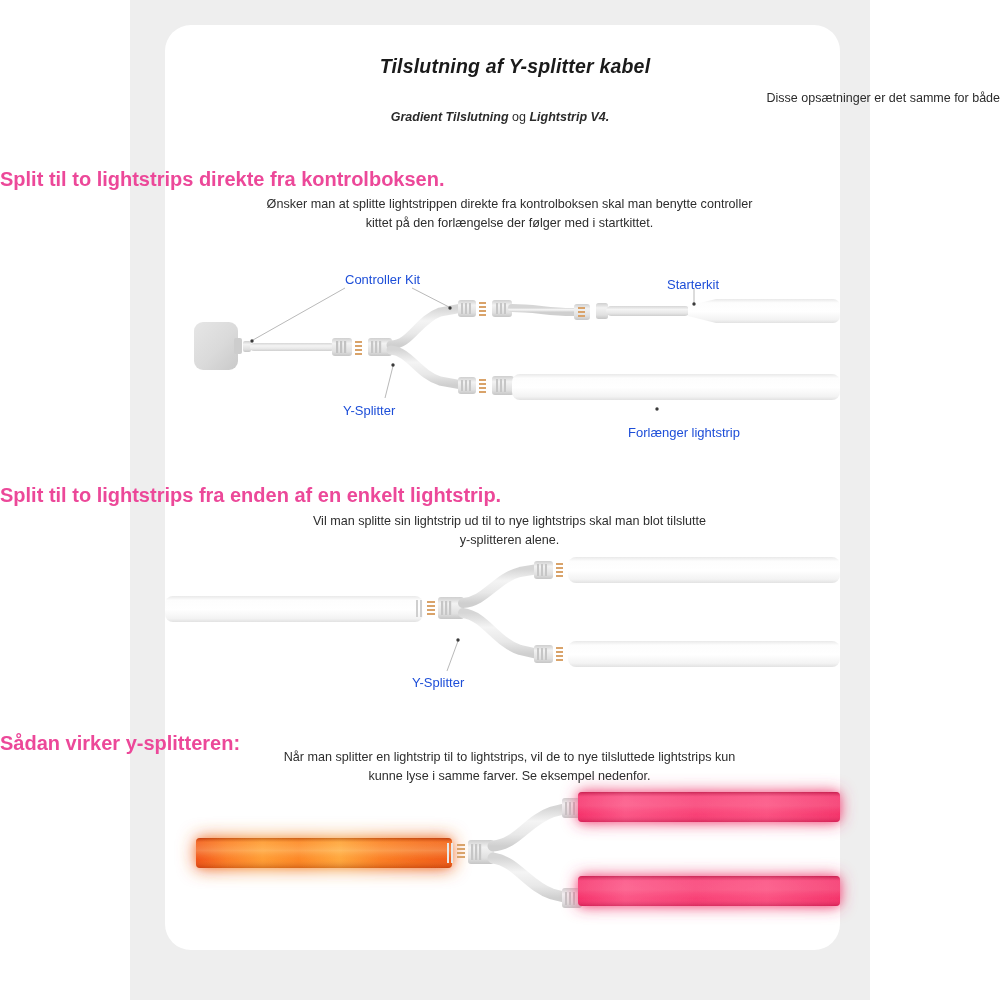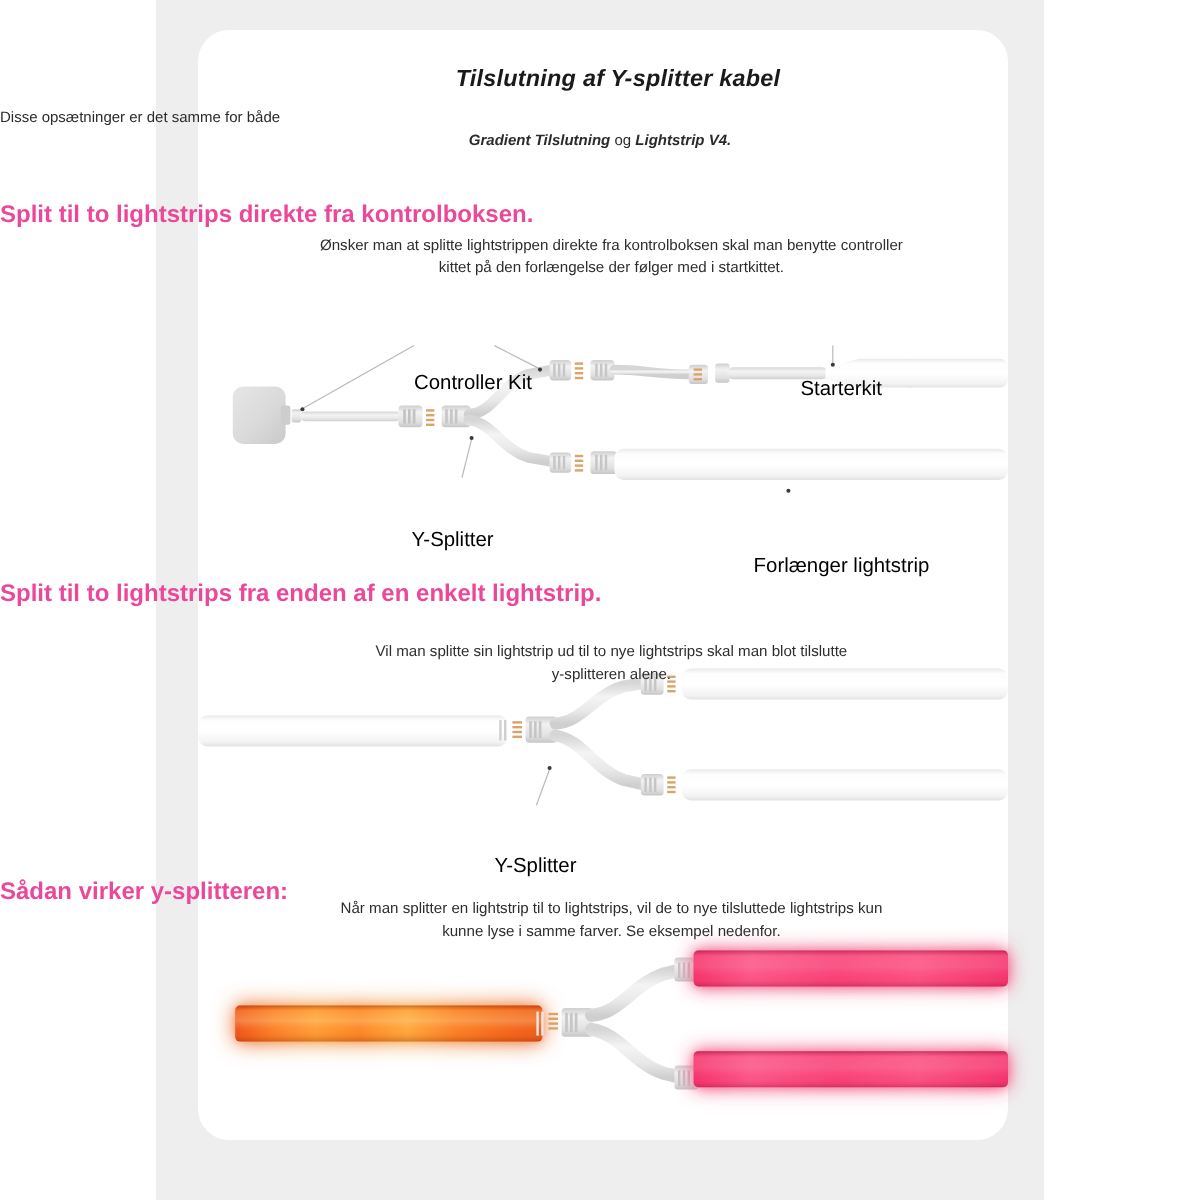--- a/index.html
+++ b/index.html
@@ -51,21 +51,21 @@
     font-weight: bold;
     font-style: italic;
     color: #1a1a1a;
     letter-spacing: .2px;
     padding-left: 30px;
   }
   .doc-sub1 {
     position: absolute;
     left: 0; right: 0;
     top: 91px;
-    text-align: left;
+    text-align: right;
     font-size: 12.5px;
     color: #2b2b2b;
   }
   .doc-sub2 {
     position: absolute;
     left: 0; right: 0;
     top: 110px;
     text-align: center;
     font-size: 12.5px;
     color: #2b2b2b;
@@ -85,24 +85,23 @@
     left: 0; right: 0;
     text-align: center;
     font-size: 12.6px;
     line-height: 19px;
     color: #2d2d2d;
     padding-left: 19px;
   }
 
   .callout {
     position: absolute;
-    font-size: 17px;
-    color: #000000;
+    font-size: 13px;
+    color: #1d4ed8;
     white-space: nowrap;
-    margin-top: 37px;
   }
 
   
   .diagram {
     position: absolute;
     left: 0;
     top: 0;
     width: 1000px;
     height: 1000px;
     pointer-events: none;
@@ -406,21 +405,21 @@
     <div>Ønsker man at splitte lightstrippen direkte fra kontrolboksen skal man benytte controller</div>
     <div>kittet på den forlængelse der følger med i startkittet.</div>
   </div>
 
   <div class="callout" style="left:345px; top:272px;">Controller Kit</div>
   <div class="callout" style="left:667px; top:277px;text-align:center;">Starterkit</div>
   <div class="callout" style="left:343px; top:403px;">Y-Splitter</div>
   <div class="callout" style="left:628px; top:425px;">Forlænger lightstrip</div>
 
   <div class="sec-head" style="top:484px;">Split til to lightstrips fra enden af en enkelt lightstrip.</div>
-  <div class="sec-body" style="top:534px;">
+  <div class="sec-body" style="top:512px;">
     <div>Vil man splitte sin lightstrip ud til to nye lightstrips skal man blot tilslutte</div>
     <div>y-splitteren alene.</div>
   </div>
 
   <div class="callout" style="left:412px; top:675px;">Y-Splitter</div>
 
   <div class="sec-head" style="top:722px;margin-top:10px;">Sådan virker y-splitteren:</div>
   <div class="sec-body" style="top:748px;">
     <div>Når man splitter en lightstrip til to lightstrips, vil de to nye tilsluttede lightstrips kun</div>
     <div>kunne lyse i samme farver. Se eksempel nedenfor.</div>

